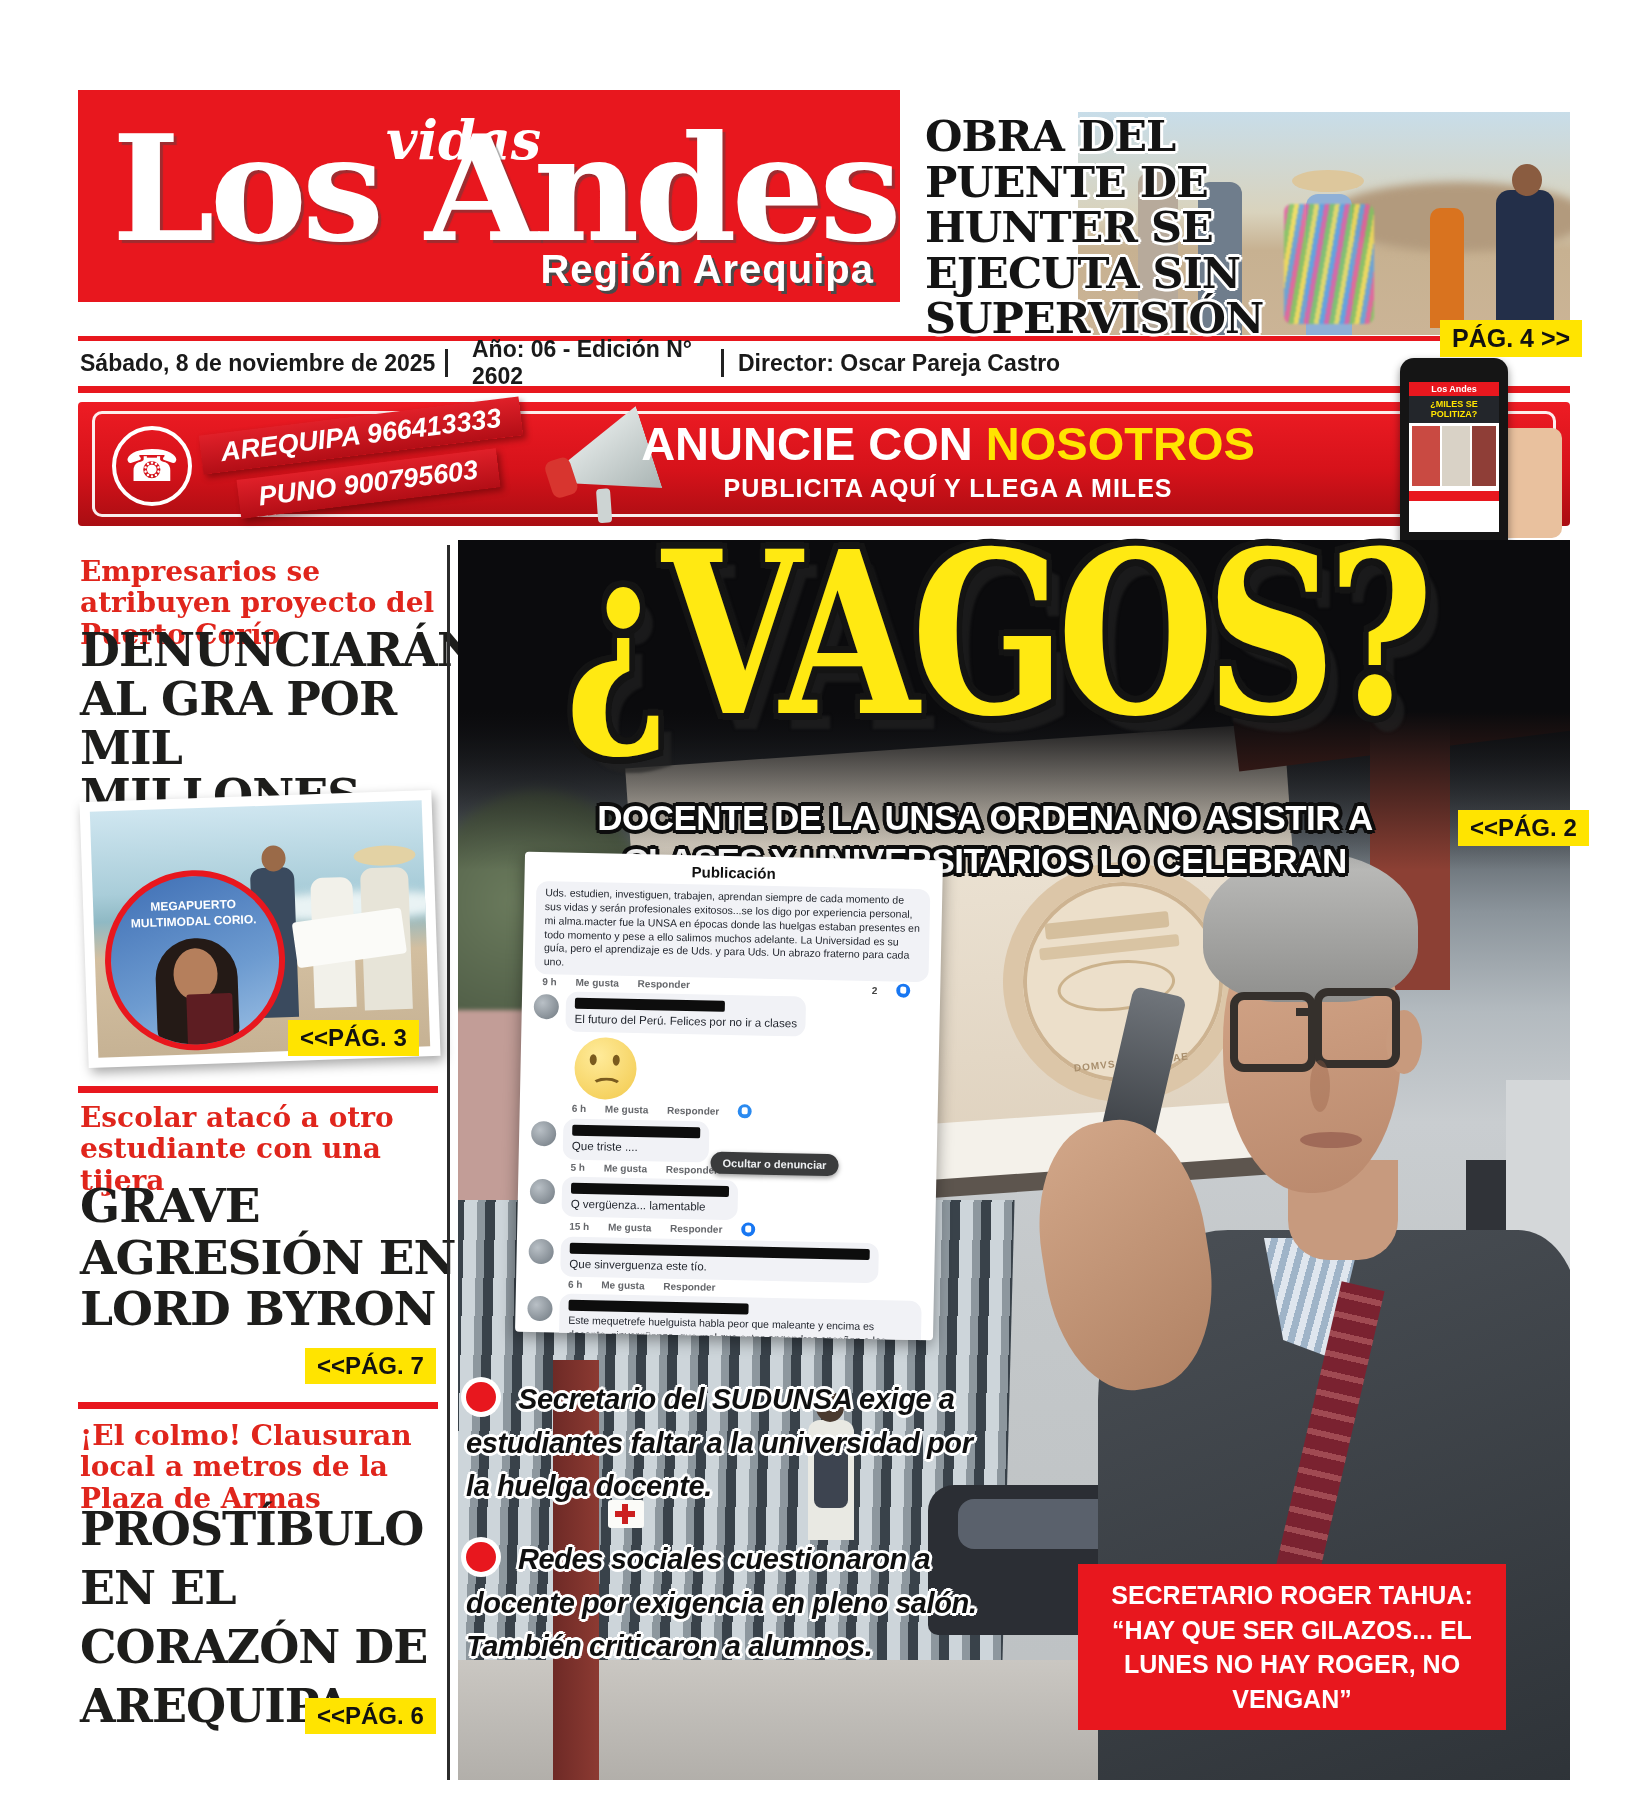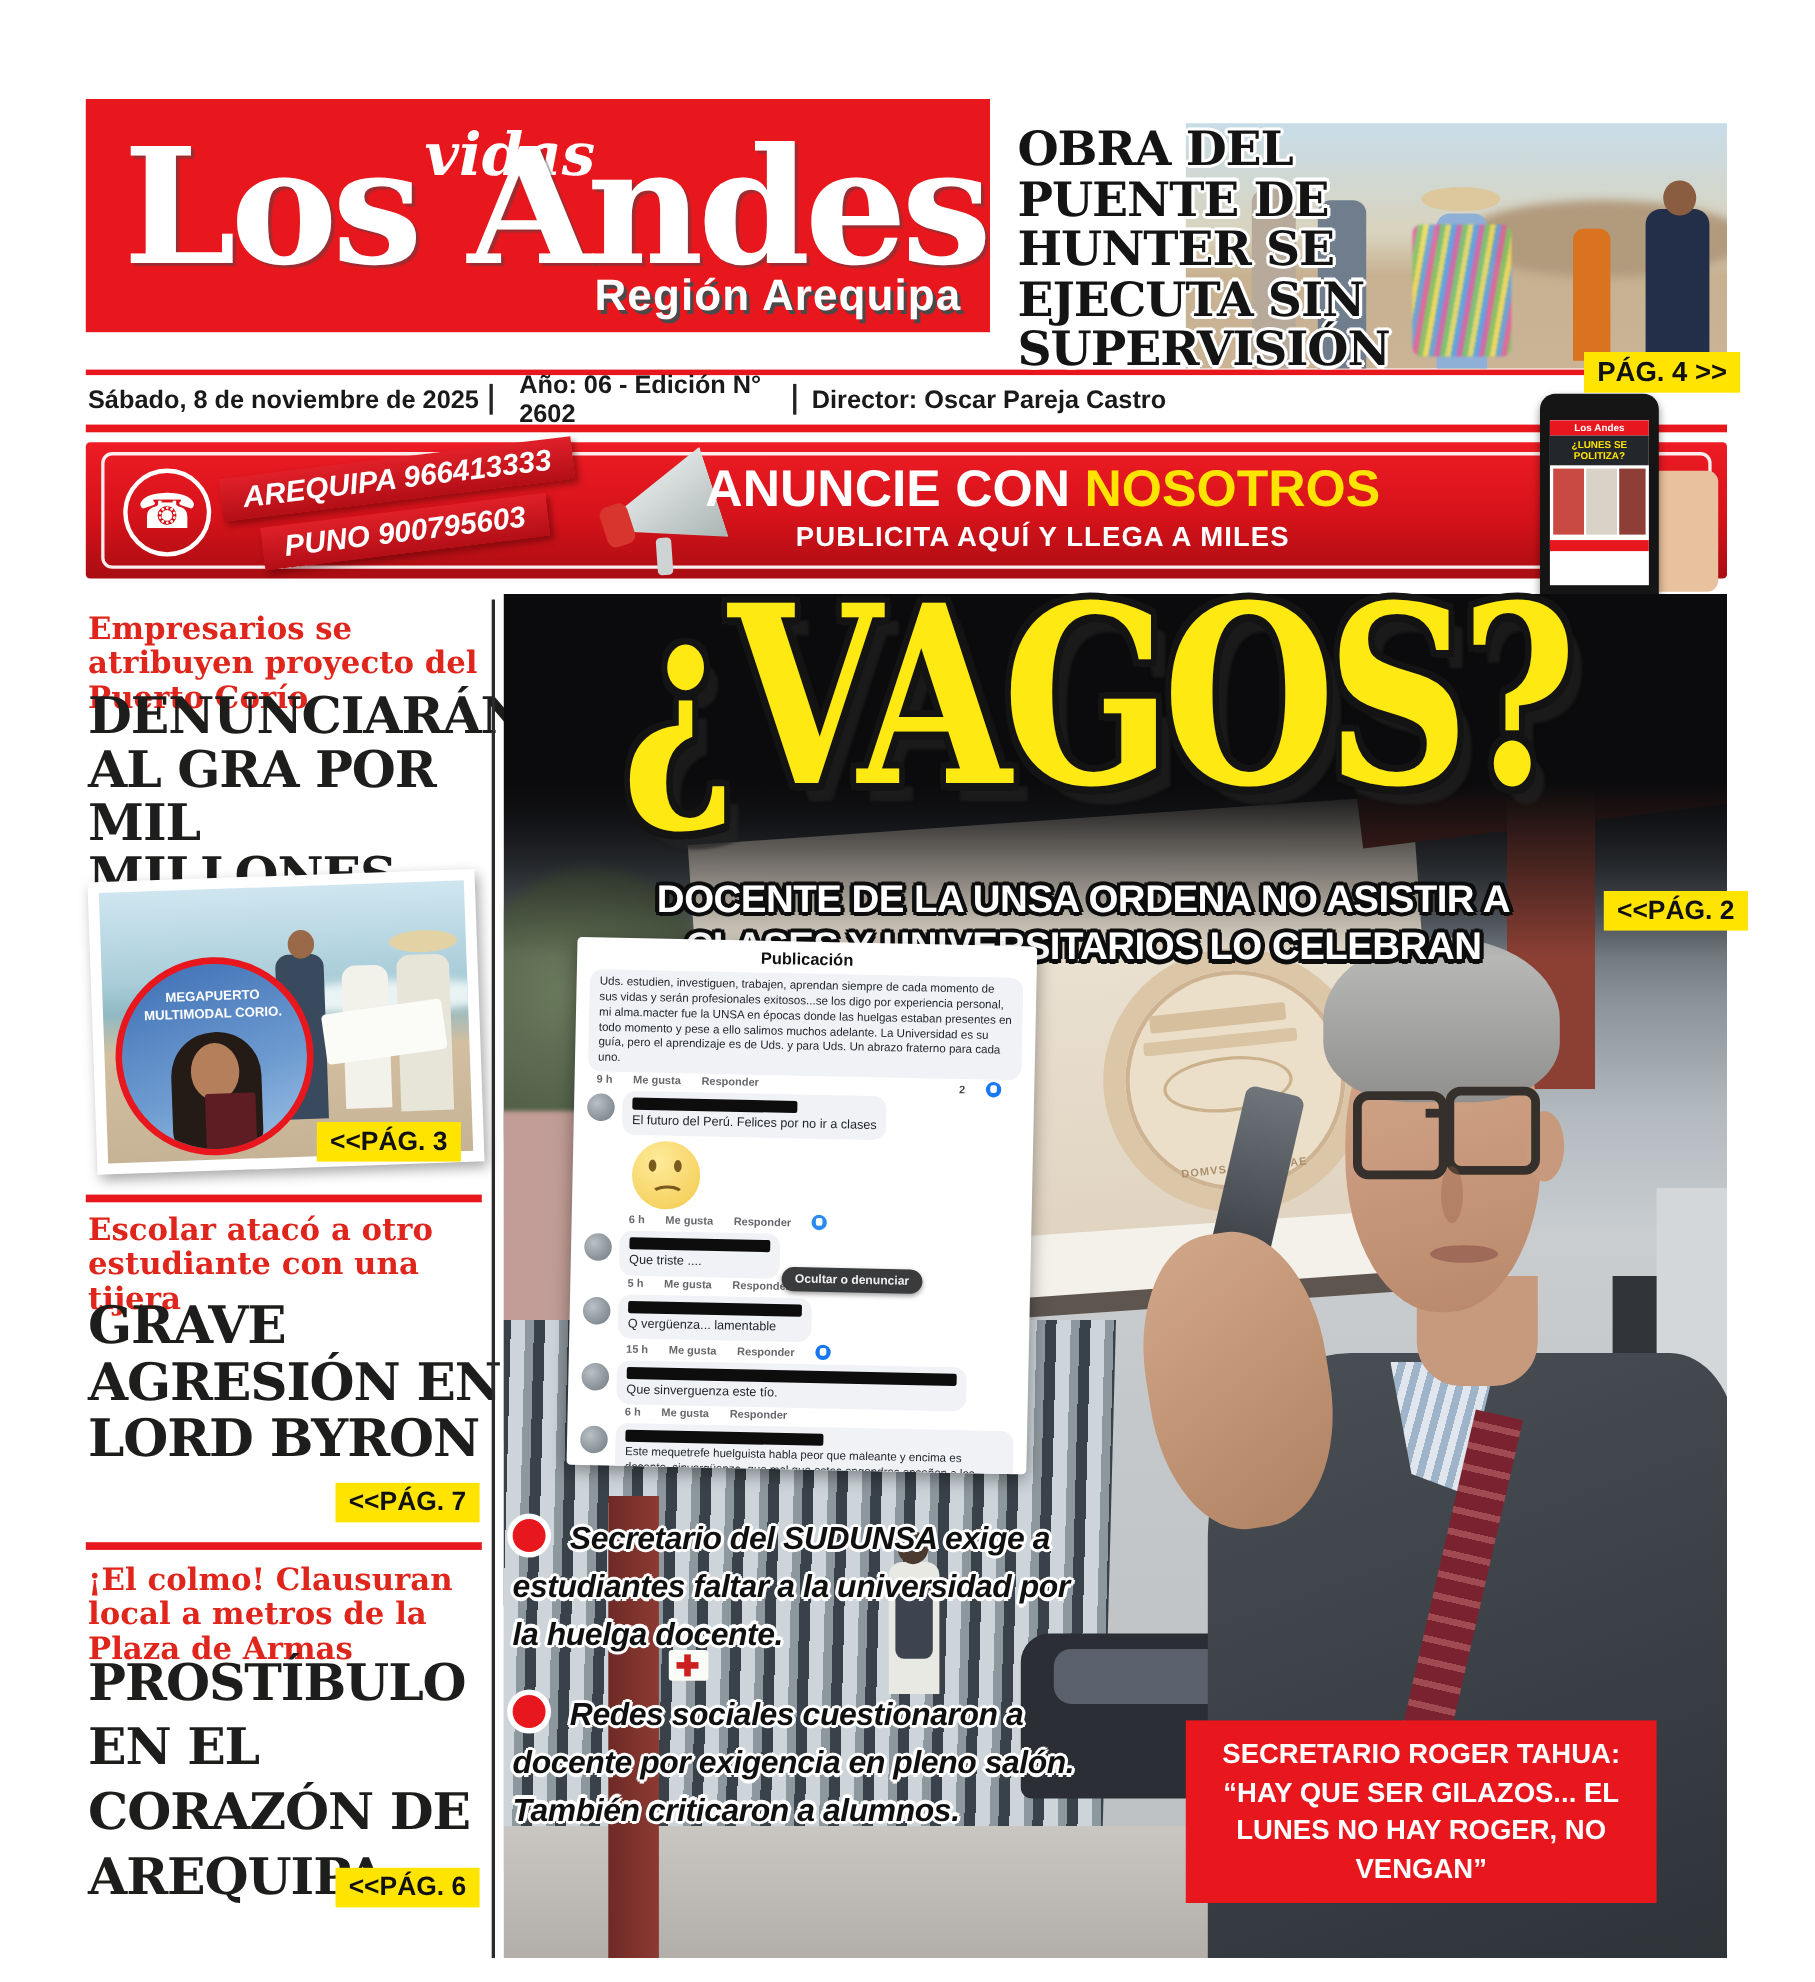--- a/index.html
+++ b/index.html
@@ -122,21 +122,21 @@
     <div class="abs" style="left:560px;top:14px;width:620px;text-align:center;font-weight:800;font-size:47px;letter-spacing:0;white-space:nowrap;">
       <span style="color:#fff;">ANUNCIE CON</span>
       <span style="color:#ffe400;">NOSOTROS</span>
     </div>
     <div class="abs" style="left:560px;top:72px;width:620px;text-align:center;font-weight:800;font-size:25px;color:#fff;letter-spacing:1px;">PUBLICITA AQUÍ Y LLEGA A MILES</div>
 
     <div class="abs" style="right:8px;top:26px;width:120px;height:110px;background:#e9c19e;border-radius:40px 10px 10px 40px;"></div>
     <div class="abs" style="right:62px;top:-44px;width:108px;height:206px;background:#151515;border-radius:14px;box-shadow:0 4px 8px rgba(0,0,0,.45);">
       <div class="abs" style="left:9px;top:24px;width:90px;height:150px;background:#fff;overflow:hidden;">
         <div style="background:#e8171e;color:#fff;font-size:9px;font-weight:bold;text-align:center;padding:2px 0;">Los Andes</div>
-        <div style="background:#23262b;color:#ffe400;font-size:9px;font-weight:bold;text-align:center;padding:3px 1px;line-height:1.15;">¿LUNES SE POLITIZA?</div>
+        <div style="background:#23262b;color:#ffe400;font-size:9px;font-weight:bold;text-align:center;padding:3px 1px;line-height:1.15;">¿MILES SE POLITIZA?</div>
         <div style="display:flex;gap:2px;padding:3px;">
           <div style="width:28px;height:60px;background:#c94a42;"></div>
           <div style="width:28px;height:60px;background:#d9d2c6;"></div>
           <div style="width:24px;height:60px;background:#8f3e37;"></div>
         </div>
         <div style="height:10px;background:#e8171e;margin-top:2px;"></div>
       </div>
     </div>
   </div>
 

